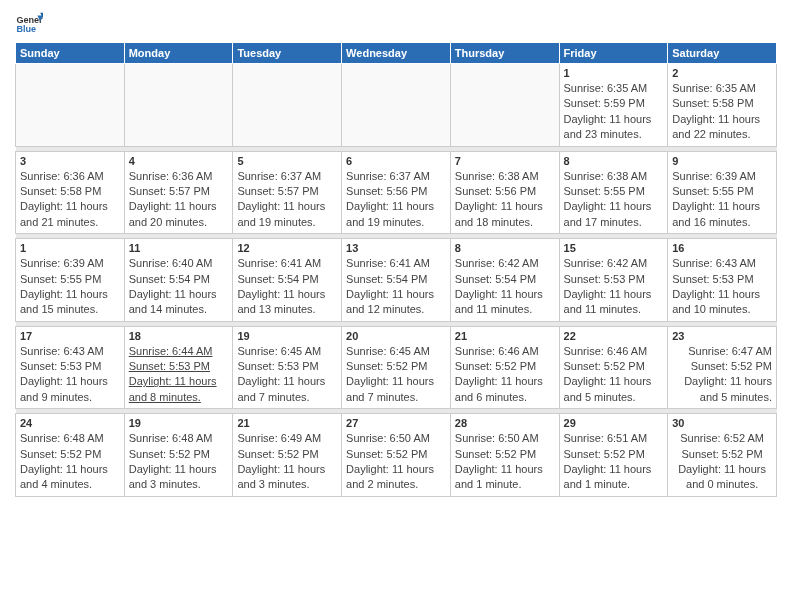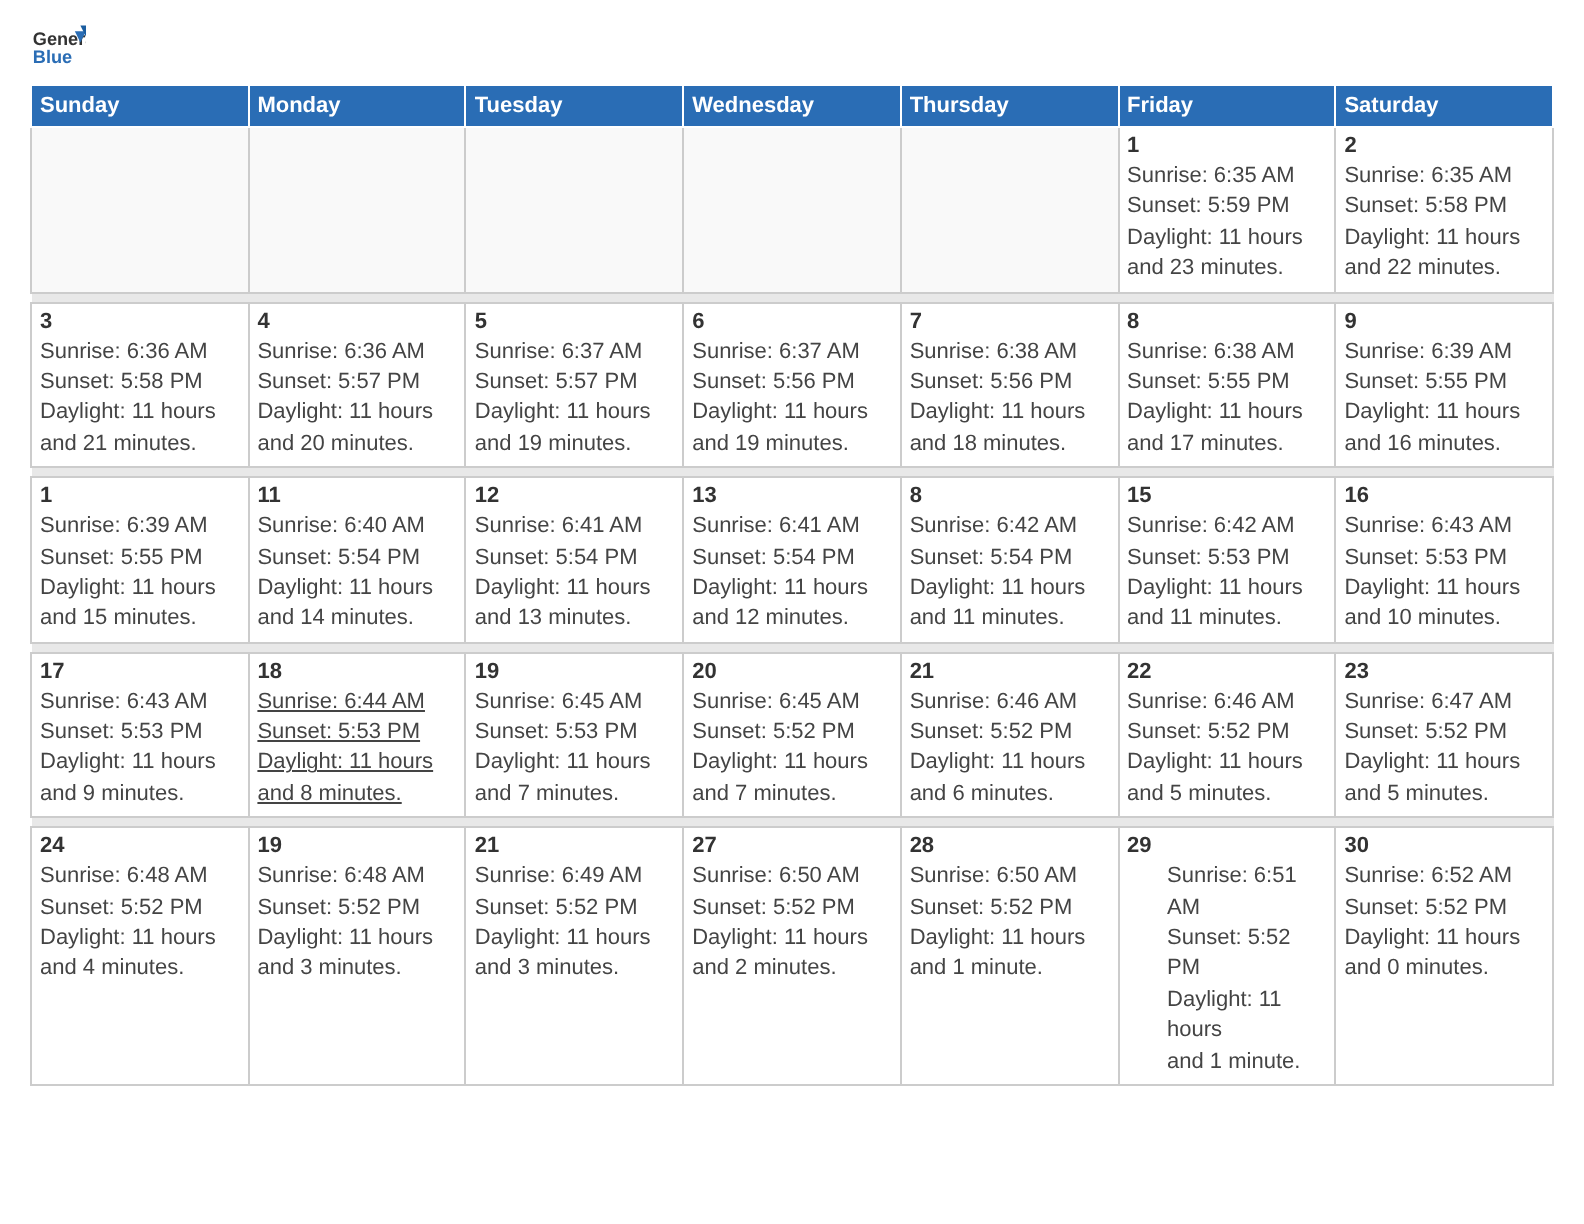--- a/index.html
+++ b/index.html
@@ -295,21 +295,21 @@
           </td>
           <td>
             <span class="day-num">22</span>
             <div class="day-info" style="white-space: pre-line;">Sunrise: 6:46 AM
 Sunset: 5:52 PM
 Daylight: 11 hours
 and 5 minutes.</div>
           </td>
           <td>
             <span class="day-num">23</span>
-            <div class="day-info" style="white-space: pre-line;">Sunrise: 6:47 AM
+            <div class="day-info" style="white-space: pre-line; text-align: right;">Sunrise: 6:47 AM
 Sunset: 5:52 PM
 Daylight: 11 hours
 and 5 minutes.</div>
           </td>
         </tr>
         <tr class="row-separator">
           <td colspan="7"></td>
         </tr>
         <tr>
           <td>
@@ -342,28 +342,28 @@
           </td>
           <td>
             <span class="day-num">28</span>
             <div class="day-info" style="white-space: pre-line;">Sunrise: 6:50 AM
 Sunset: 5:52 PM
 Daylight: 11 hours
 and 1 minute.</div>
           </td>
           <td>
             <span class="day-num">29</span>
-            <div class="day-info" style="white-space: pre-line; margin-left: 20px;">Sunrise: 6:51 AM
+            <div class="day-info" style="white-space: pre-line;">Sunrise: 6:51 AM
 Sunset: 5:52 PM
 Daylight: 11 hours
 and 1 minute.</div>
           </td>
           <td>
             <span class="day-num">30</span>
-            <div class="day-info" style="white-space: pre-line;">Sunrise: 6:52 AM
+            <div class="day-info" style="white-space: pre-line; text-align: center;">Sunrise: 6:52 AM
 Sunset: 5:52 PM
 Daylight: 11 hours
 and 0 minutes.</div>
           </td>
         </tr>
       </tbody>
   </table>
 </div>
 
 </body></html>

